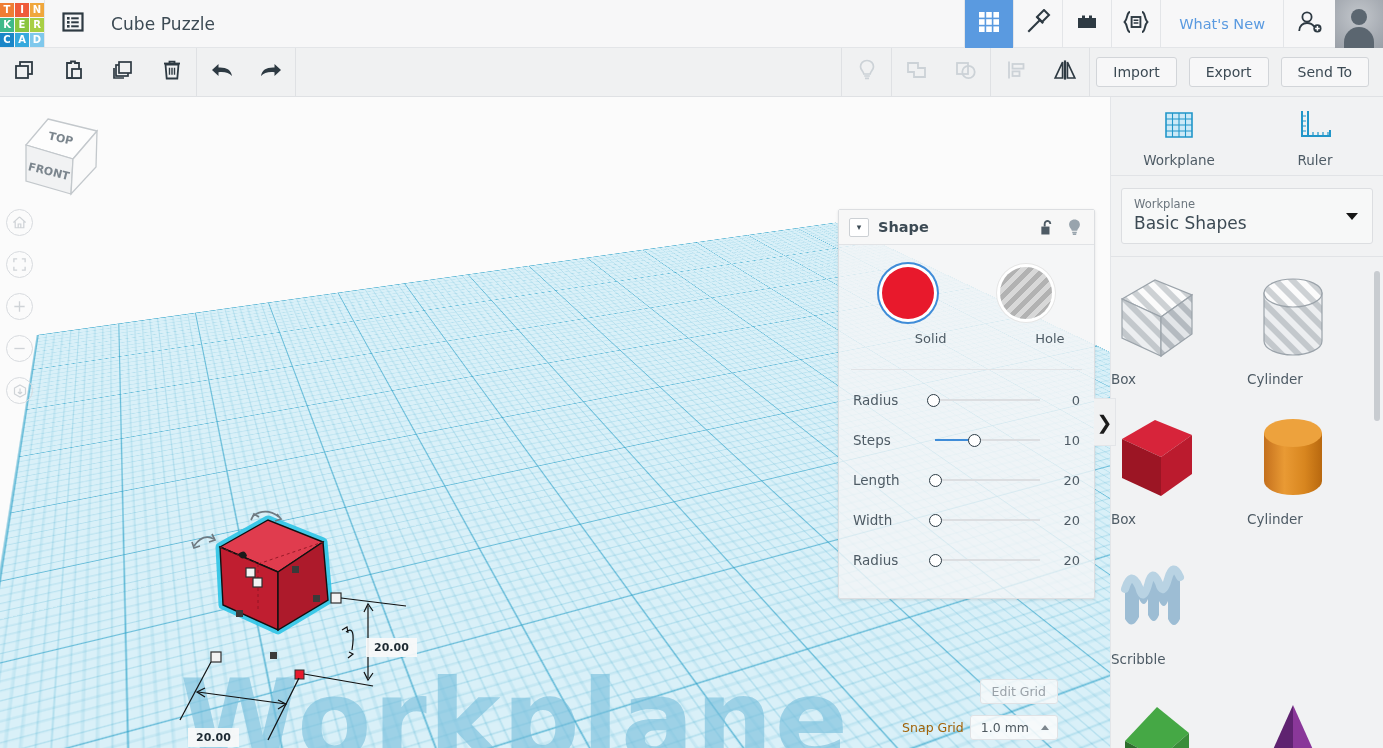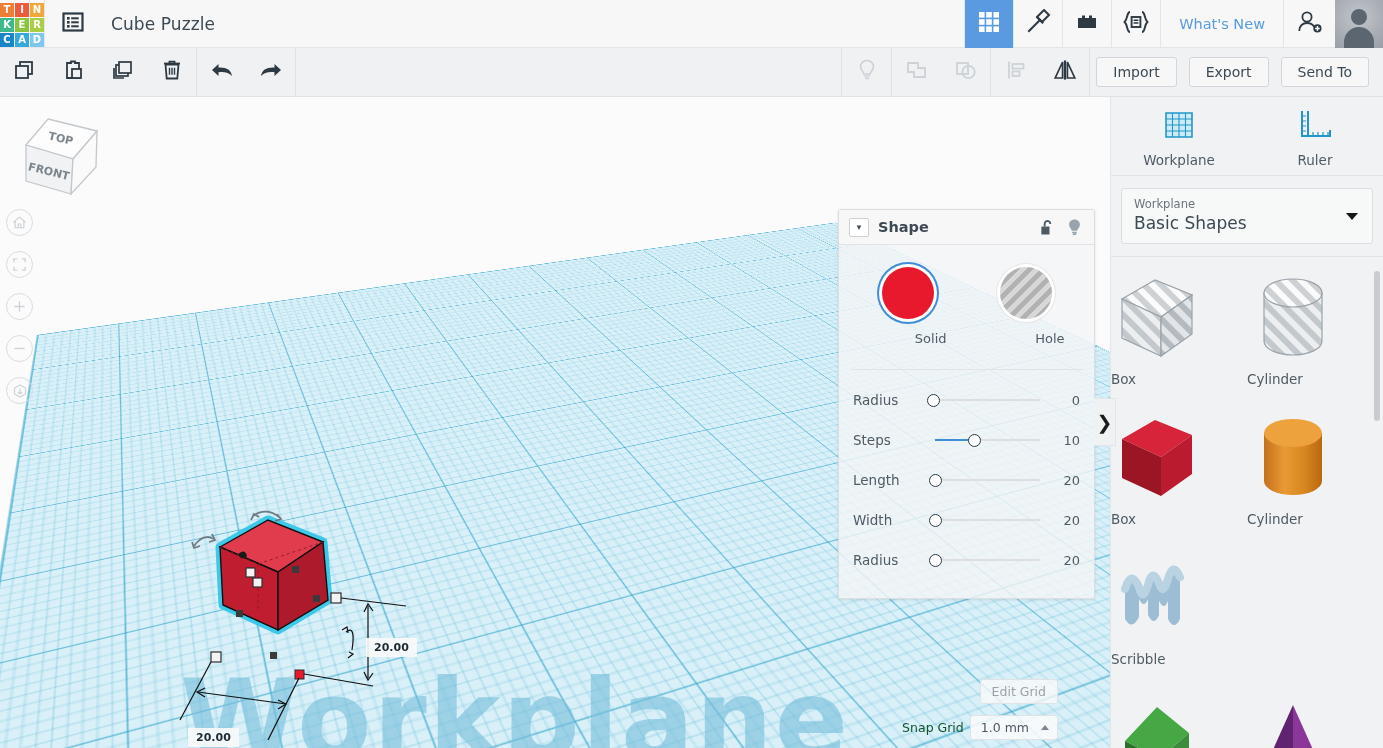--- a/index.html
+++ b/index.html
@@ -143,21 +143,21 @@
   
   .editgrid {
     position: absolute; right: 52px; bottom: 44px;
     background: rgba(250,250,250,.78); border: 1px solid #e0e2e5; border-radius: 3px;
     padding: 4px 11px; font-size: 12.5px; color: #9aa2a9; cursor: pointer; white-space: nowrap;
   }
   .snapgrid-wrap {
     position: absolute; right: 52px; bottom: 8px;
     display: flex; align-items: center; gap: 6px;
   }
-  .snapgrid-lbl { font-size: 12.5px; color: #14532d; white-space: nowrap; }
+  .snapgrid-lbl { font-size: 12.5px; color: #a16207; white-space: nowrap; }
   .snapgrid-sel {
     background: rgba(252,252,252,.85); border: 1px solid #e0e2e5; border-radius: 3px;
     padding: 4px 8px 4px 10px; font-size: 12.5px; color: #4e585f;
     display: flex; align-items: center; gap: 12px; cursor: pointer; white-space: nowrap;
   }
   .caret-up { width:0;height:0;border-left:4px solid transparent;border-right:4px solid transparent;border-bottom:5px solid #7d868d; }
 
   
   .collapse-handle {
     position: absolute; left: 1094px; top: 398px; width: 22px; height: 48px;

